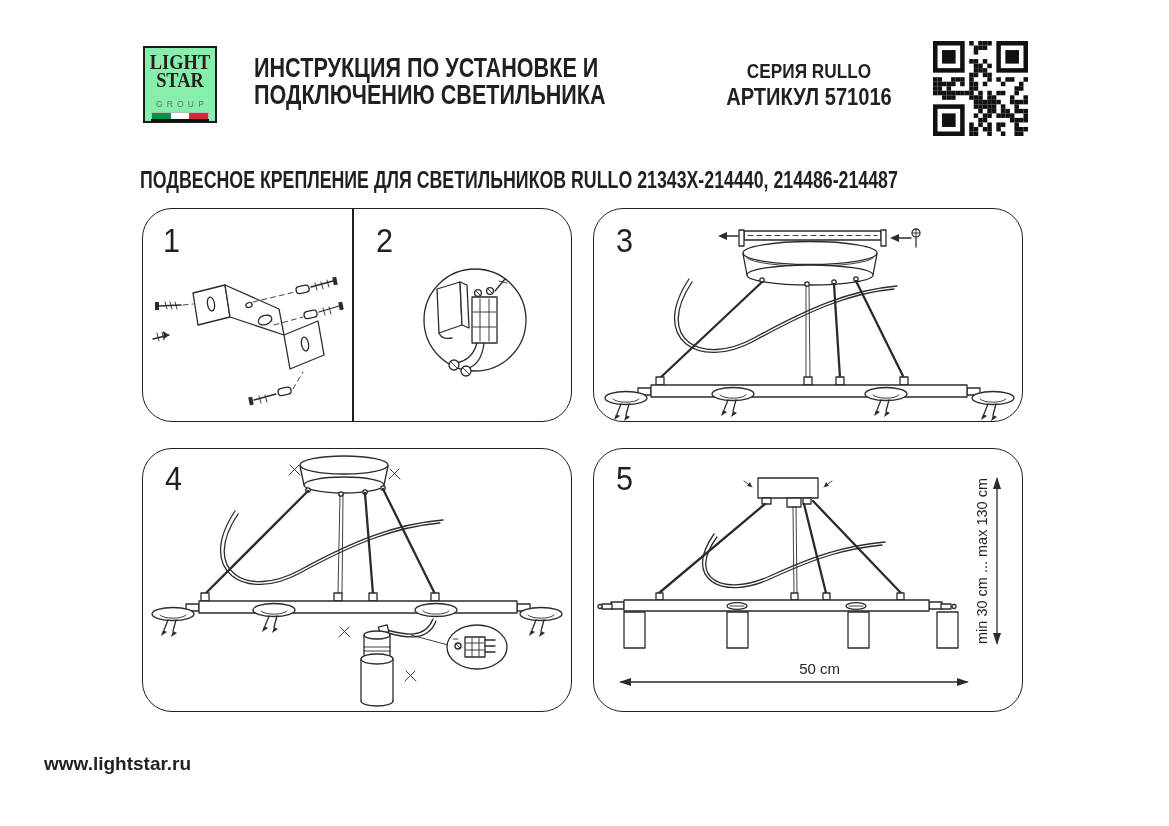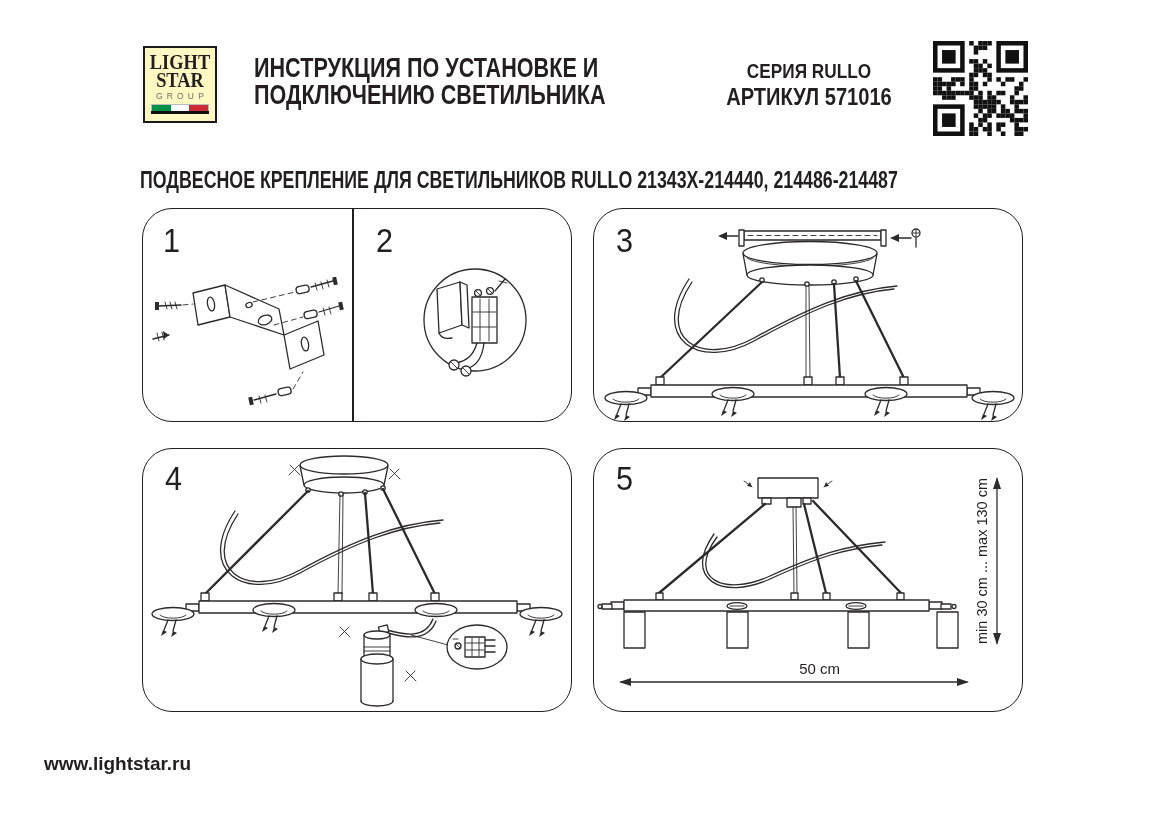--- a/index.html
+++ b/index.html
@@ -5,25 +5,25 @@
   html,body{margin:0;padding:0;}
   body{
     width:1169px;height:826px;background:#ffffff;position:relative;overflow:hidden;
     font-family:"Liberation Sans",sans-serif;color:#231f20;
   }
   .abs{position:absolute;}
 
   
   .logo-box{
     left:143px;top:46px;width:74px;height:77px;
-    border:2.5px solid #1b1b1b;background:#fef9c3;text-align:center;box-sizing:border-box;
+    border:2.5px solid #1b1b1b;background:#86efac;text-align:center;box-sizing:border-box;
   }
   .logo-word{font-family:"Liberation Serif",serif;font-weight:bold;font-size:20px;line-height:18px;letter-spacing:0;transform:scaleX(.92);transform-origin:center;}
   .logo-box .w1{margin-top:5px;}
-  .logo-group{font-size:8.5px;letter-spacing:4.2px;color:#6d6d6d;margin-top:2px;padding-left:4px;}
+  .logo-group{font-size:8.5px;letter-spacing:4.2px;color:#6d6d6d;margin-top:10px;padding-left:4px;}
   .flag{width:56px;height:6px;margin:3px auto 0;display:flex;border:0.5px solid #bbb;border-bottom:none;}
   .flag i{flex:1;display:block;}
   .flag-underline{width:58px;height:2.5px;background:#111;margin:0 auto;}
 
   .title{
     left:254px;top:55px;font-weight:bold;font-size:27px;line-height:27px;
     transform:scaleX(.80);transform-origin:left top;white-space:nowrap;letter-spacing:0;
   }
   .series-block{left:679px;top:58px;width:260px;text-align:center;font-weight:bold;transform:scaleX(.82);transform-origin:center top;white-space:nowrap;}
   .series-line1{font-size:21px;line-height:25px;}

